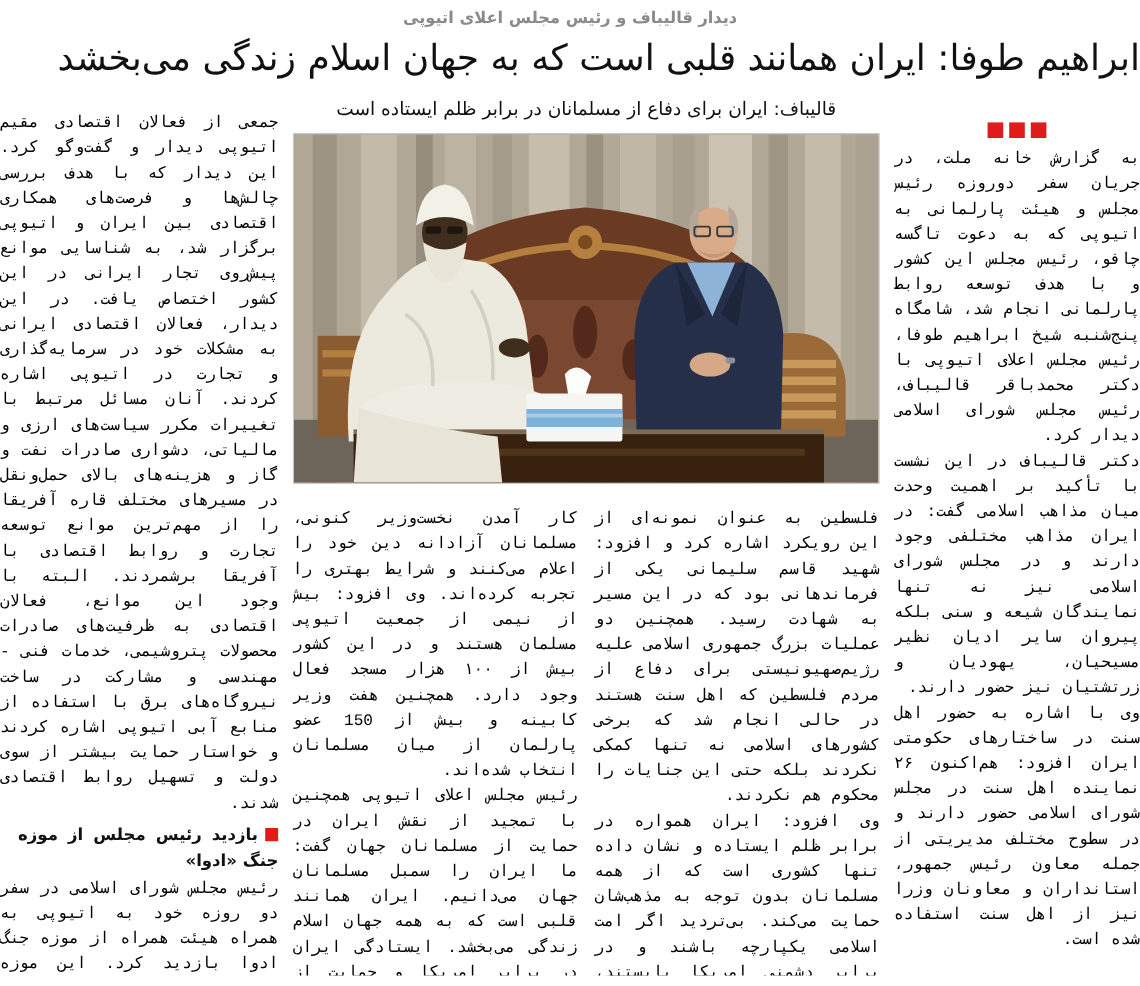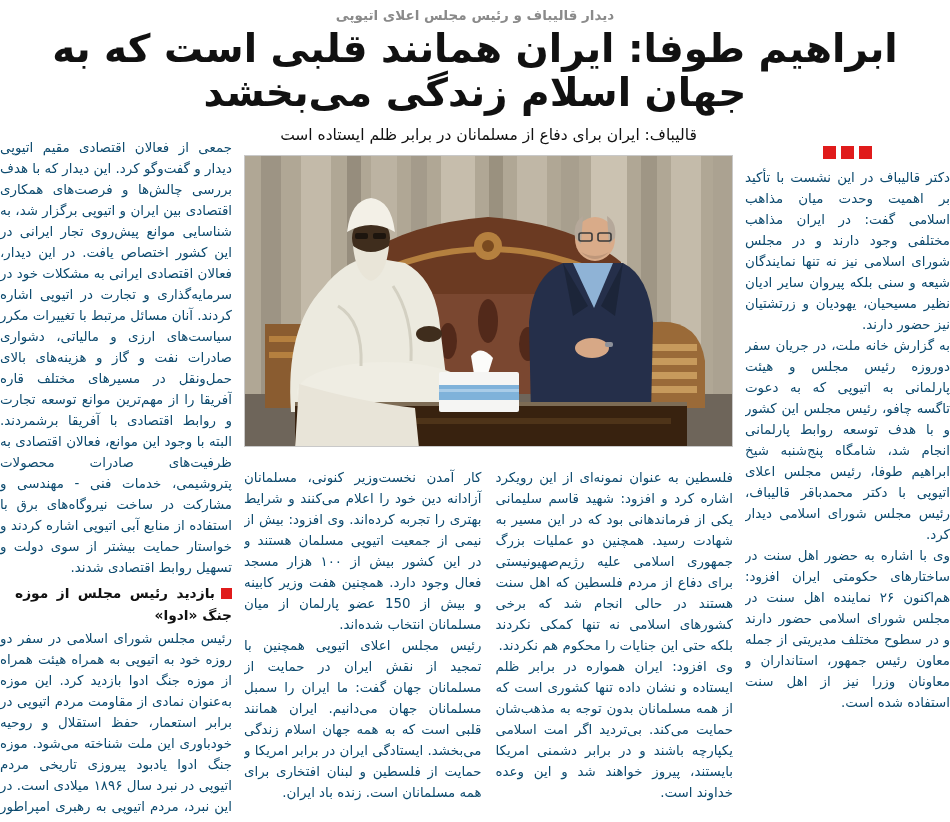--- a/index.html
+++ b/index.html
@@ -10,35 +10,36 @@
     direction: rtl;
   }
   .page { width: 950px; height: 822px; padding: 2px 0 0 0; }
 
   
   .kicker {
     text-align: center; color: #8a8a8a; font-size: 13.5px; font-weight: bold;
     margin-top: 3px; line-height: 20px;
   }
   .headline {
-    text-align: center; color: #111; font-size: 39px; font-weight: bold;
+    text-align: right; color: #111; font-size: 30px; font-weight: normal;
     line-height: 44px; margin-top: 2px; letter-spacing: -0.5px;
   }
 
   
   .content {
     display: grid;
     grid-template-columns: 205px 489px 232px; 
     column-gap: 12px;
     height: 740px; margin-top: 2px;
   }
   .col { overflow: hidden; }
   p.body {
-    font-size: 13.4px; line-height: 21px; text-align: justify; color: #0c4a6e;
+    font-size: 13.4px; line-height: 21px; text-align: justify; color: #000000;
     text-justify: inter-word;
+    font-family: Liberation Mono, monospace;
   }
   .col-side { padding-top: 20px; }
 
   
   .lead {
     font-weight: bold; font-size: 13.6px; line-height: 24px; text-align: justify;
     color: #111;
     background-image: repeating-linear-gradient(
       to bottom, transparent 0px, transparent 23px, #c6c6c6 23px, #c6c6c6 24px);
     padding-bottom: 1px;
@@ -79,22 +80,22 @@
   <h1 class="headline">ابراهیم طوفا: ایران همانند قلبی است که به جهان اسلام زندگی می‌بخشد</h1>
 
   <div class="content">
 
     <div class="col col-side">
       <div class="squares">
         <span class="sq"></span>
         <span class="sq"></span>
         <span class="sq"></span>
       </div>
+      <p class="body">به گزارش خانه ملت، در جریان سفر دوروزه رئیس مجلس و هیئت پارلمانی به اتیوپی که به دعوت تاگسه چافو، رئیس مجلس این کشور و با هدف توسعه روابط پارلمانی انجام شد، شامگاه پنج‌شنبه شیخ ابراهیم طوفا، رئیس مجلس اعلای اتیوپی با دکتر محمدباقر قالیباف، رئیس مجلس شورای اسلامی دیدار کرد.</p>
       <p class="body">دکتر قالیباف در این نشست با تأکید بر اهمیت وحدت میان مذاهب اسلامی گفت: در ایران مذاهب مختلفی وجود دارند و در مجلس شورای اسلامی نیز نه تنها نمایندگان شیعه و سنی بلکه پیروان سایر ادیان نظیر مسیحیان، یهودیان و زرتشتیان نیز حضور دارند.</p>
-      <p class="body">به گزارش خانه ملت، در جریان سفر دوروزه رئیس مجلس و هیئت پارلمانی به اتیوپی که به دعوت تاگسه چافو، رئیس مجلس این کشور و با هدف توسعه روابط پارلمانی انجام شد، شامگاه پنج‌شنبه شیخ ابراهیم طوفا، رئیس مجلس اعلای اتیوپی با دکتر محمدباقر قالیباف، رئیس مجلس شورای اسلامی دیدار کرد.</p>
       <p class="body">وی با اشاره به حضور اهل سنت در ساختارهای حکومتی ایران افزود: هم‌اکنون ۲۶ نماینده اهل سنت در مجلس شورای اسلامی حضور دارند و در سطوح مختلف مدیریتی از جمله معاون رئیس جمهور، استانداران و معاونان وزرا نیز از اهل سنت استفاده شده است.</p>
 
     </div>
 
     <div class="col">
       <div class="subheadline">قالیباف: ایران برای دفاع از مسلمانان در برابر ظلم ایستاده است</div>
 
       <div class="photo-frame">
         <svg width="489" height="292" viewBox="0 0 489 292" xmlns="http://www.w3.org/2000/svg">
 

